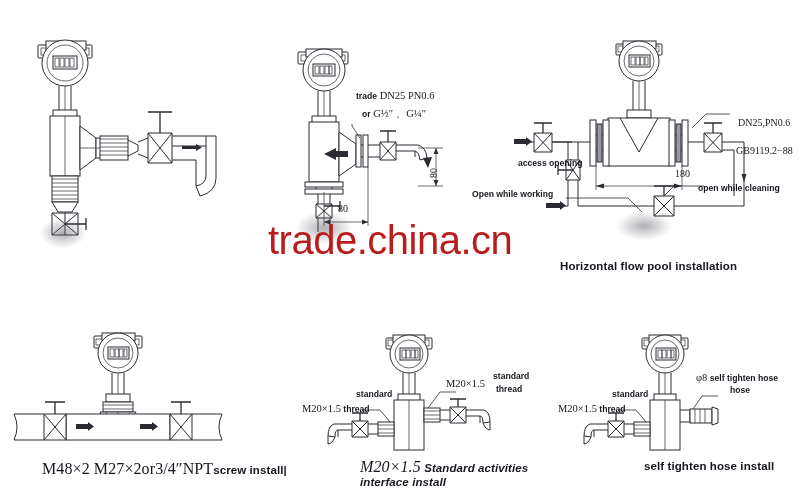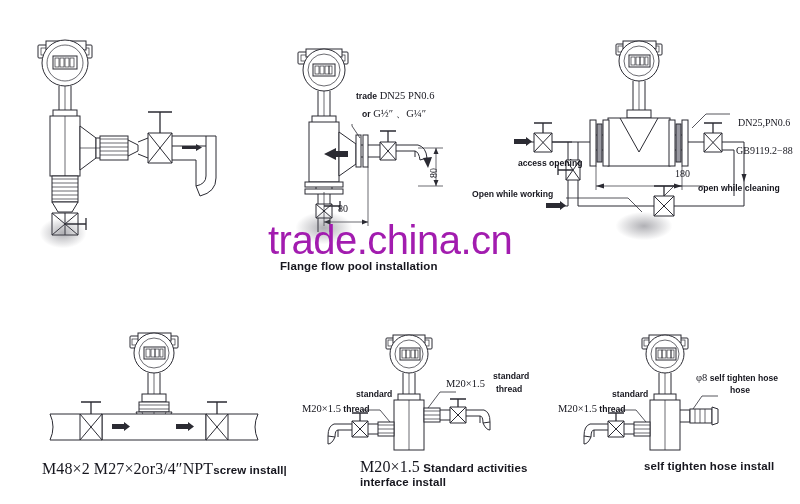--- a/index.html
+++ b/index.html
@@ -28,21 +28,21 @@
 
   .dim{
     position:absolute;font-family:"Liberation Serif",serif;
     font-size:10px;color:#16161e;white-space:nowrap;
   }
   .dim.vert{transform:rotate(-90deg);transform-origin:left top;}
 
   .watermark{
     position:absolute;left:268px;top:218px;width:280px;
     font-family:"Liberation Sans",sans-serif;
-    font-size:40px;color:#a21caf;letter-spacing:-.5px;
+    font-size:40px;color:#b91c1c;letter-spacing:-.5px;
     white-space:nowrap;pointer-events:none;
   }
 
   svg{display:block;overflow:visible;}
   .ln{fill:none;stroke:#2b2b33;stroke-width:1;}
   .ln2{fill:none;stroke:#2b2b33;stroke-width:1.3;}
   .thin{fill:none;stroke:#2b2b33;stroke-width:.7;}
   .fillw{fill:#ffffff;stroke:#2b2b33;stroke-width:1;}
   .fillg{fill:#9a9aa2;stroke:#2b2b33;stroke-width:1;}
   .solid{fill:#2b2b33;stroke:none;}
@@ -206,21 +206,20 @@
   <div class="lbl mix" style="left:88px;top:90px;">
     <span>trade</span><span class="serif">&nbsp;</span><span class="serif">DN25    PN0.6</span>
   </div>
   <div class="lbl mix" style="left:94px;top:108px;">
     <span>or</span><span class="serif">&nbsp;</span><span class="serif">G½″ 、G¼″</span>
   </div>
 
   <div class="dim vert" style="left:160px;top:178px;">80</div>
   <div class="dim" style="left:70px;top:203px;">80</div>
 
-  <div class="caption" style="left:12px;top:260px;">Flange flow pool installation</div>
 </div>
 
 <div class="panel" style="left:468px;top:0px;width:332px;height:290px;">
 
   <div class="shadow" style="left:148px;top:212px;width:56px;height:28px;"></div>
 
   <svg width="332" height="250" viewBox="0 0 332 250">
 
     <g>
       <rect class="fillw" x="148" y="44" width="12" height="11" rx="1"></rect>
@@ -319,23 +318,24 @@
     <path class="lead" d="M0 12 L62 12 L76 26"></path>
   </svg>
 
   <div class="lbl" style="left:186px;top:184px;margin-left:44px;">open while cleaning</div>
 
   <div class="lbl s" style="left:242px;top:117px;">DN25,PN0.6</div>
   <div class="lbl s" style="left:240px;top:145px;">GB9119.2−88</div>
 
   <div class="dim" style="left:162px;top:168px;margin-left:45px;">180</div>
 
+  <div class="caption" style="left:92px;top:260px;">Horizontal flow pool installation</div>
 </div>
 
-<div class="panel" style="left:0px;top:310px;width:300px;height:194px;padding-left:36px;">
+<div class="panel" style="left:0px;top:310px;width:300px;height:194px;">
 
   <svg width="300" height="150" viewBox="0 0 300 150">
 
     <g>
       <rect class="fillw" x="94" y="26" width="12" height="12" rx="1"></rect>
       <rect class="thin" x="96" y="29" width="7" height="6"></rect>
       <rect class="fillw" x="130" y="26" width="12" height="12" rx="1"></rect>
       <rect class="thin" x="132" y="29" width="7" height="6"></rect>
       <rect class="fillw" x="102" y="23" width="33" height="8"></rect>
       <circle class="fillw" cx="118" cy="43" r="20"></circle>
@@ -456,21 +456,21 @@
     <span class="serif">M20×1.5</span>
   </div>
   <div class="lbl" style="left:193px;top:62px;">standard</div>
   <div class="lbl" style="left:196px;top:75px;">thread</div>
 
   <div class="lbl" style="left:56px;top:80px;">standard</div>
   <div class="lbl mix" style="left:2px;top:93px;">
     <span class="serif">M20×1.5</span><span>&nbsp;</span><span>thread</span>
   </div>
 
-  <div class="caption wrap" style="left:60px;top:148px;width:190px;">
+  <div class="caption wrap" style="left:60px;top:148px;width:190px;font-style:italic;">
     <span class="serif" style="font-size:16px;">M20×1.5</span>
     <span>Standard activities interface install</span>
   </div>
 </div>
 
 <div class="panel" style="left:550px;top:310px;width:250px;height:194px;">
 
   <svg width="250" height="150" viewBox="0 0 250 150">
 
     <g>

